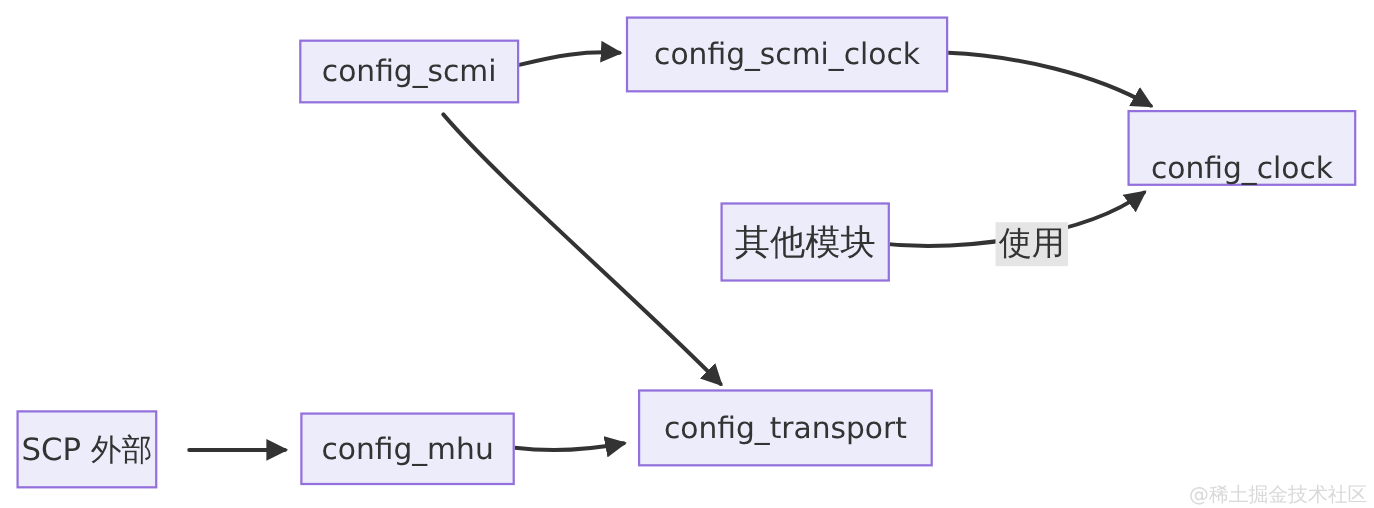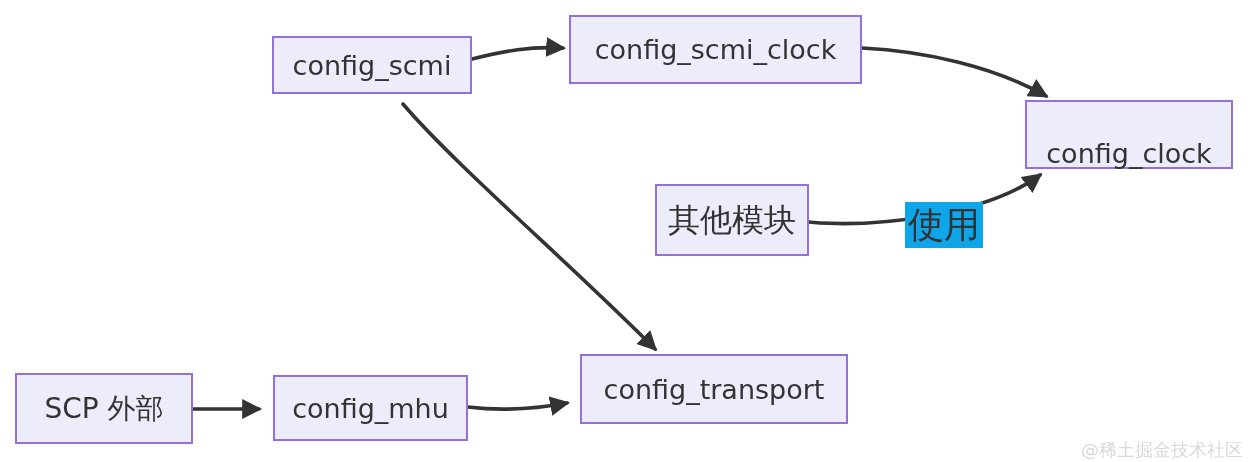--- a/index.html
+++ b/index.html
@@ -33,30 +33,30 @@
     justify-content: center;
     font-size: 27px;
     line-height: 1;
     white-space: nowrap;
   }
   .node-config-scmi        { left: 272px;  top: 36px;  width: 200px; height: 58px; }
   .node-config-scmi-clock  { left: 569px;  top: 15px;  width: 293px; height: 69px; }
   .node-config-clock       { left: 1025px; top: 100px; width: 208px; height: 69px; align-items: flex-end; }
   .node-other-modules      { left: 635px;  top: 184px; width: 154px; height: 72px; font-size: 32px; margin-left: 20px; }
   .node-config-transport   { left: 580px;  top: 354px; width: 268px; height: 70px; }
-  .node-scp-external       { left: 15px;   top: 373px; width: 178px; height: 71px; font-size: 28px; }
+  .node-scp-external       { left: 15px;   top: 373px; width: 128px; height: 71px; font-size: 28px; }
   .node-config-mhu         { left: 273px;  top: 375px; width: 195px; height: 66px; }
   .edge-label {
     position: absolute;
     left: 905px;
     top: 202px;
     box-sizing: border-box;
-    background: #0ea5e9;
+    background: #e5e5e5;
     color: #333333;
-    font-size: 36px;
+    font-size: 30px;
     line-height: 1;
     padding: 5px 3px;
     white-space: nowrap;
   }
   .watermark {
     position: absolute;
     right: 6px;
     bottom: 3px;
     color: #d9d9d9;
     font-size: 18px;

